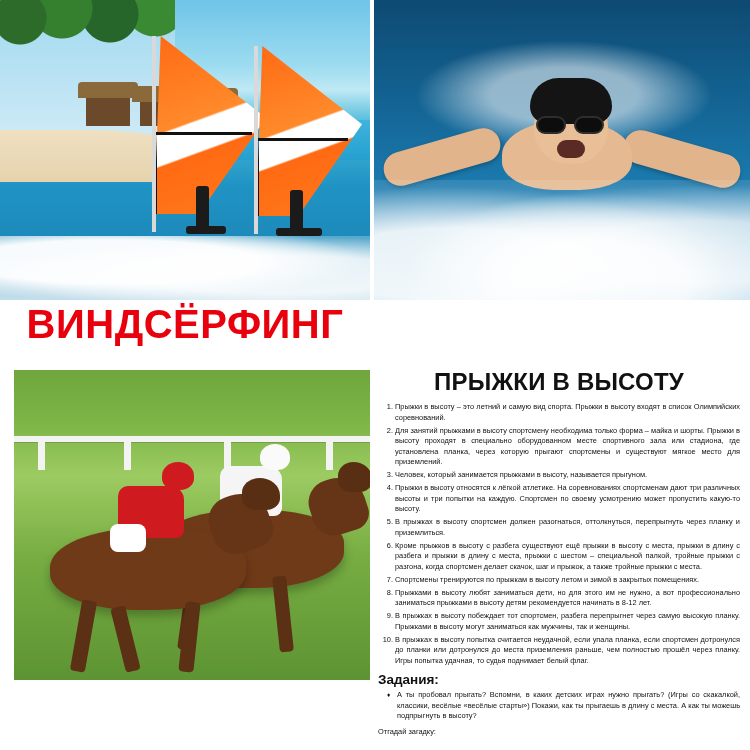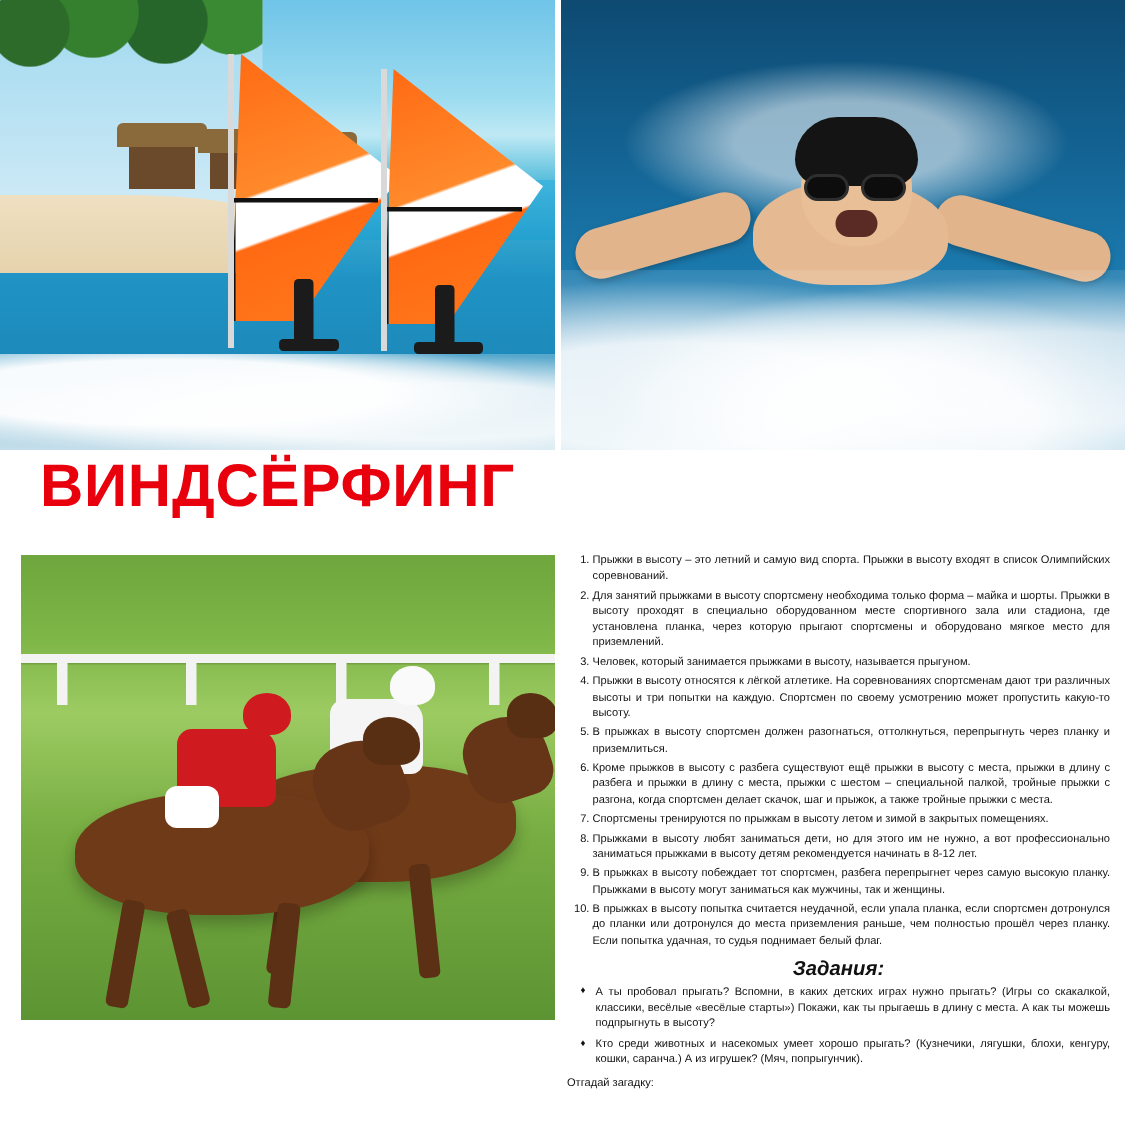--- a/index.html
+++ b/index.html
@@ -145,21 +145,21 @@
   #article h2 {
     margin:0 0 6px 0; text-align:center; font-size:24px; font-weight:bold;
     color:#111; letter-spacing:.2px;
   }
   ol.facts {
     margin:0; padding-left:17px; font-size:7.4px; line-height:1.42;
     text-align:justify;
   }
   ol.facts li { margin-bottom:2.5px; }
   h3.tasks {
-    margin:6px 0 3px 0; text-align:center; font-size:13.5px; font-weight:bold;font-style:italic;
+    margin:6px 0 3px 0; text-align:left; font-size:13.5px; font-weight:bold;
   }
   ul.tasks-list {
     margin:0; padding-left:11px; font-size:7.4px; line-height:1.42; text-align:justify;
     list-style:none;
   }
   ul.tasks-list li { position:relative; margin-bottom:3px; padding-left:8px; }
   ul.tasks-list li:before {
     content:"♦"; position:absolute; left:-2px; top:0; font-size:6.5px; color:#111;
   }
   .riddle { margin-top:4px; font-size:7.4px; line-height:1.5; }
@@ -233,39 +233,39 @@
     <div class="leg" style="left:104px; top:236px; width:15px; height:66px; transform:rotate(-14deg);"></div>
     <div class="leg" style="left:168px; top:232px; width:15px; height:70px; transform:rotate(6deg);"></div>
     <div class="jockey-red" style="left:104px; top:116px; width:66px; height:52px;"></div>
     <div class="helmet" style="left:148px; top:92px; width:32px; height:28px; background:#cf1b20;"></div>
     <div class="pants" style="left:96px; top:154px; width:36px; height:28px;"></div>
   </div>
 
   <div class="caption" id="cap-windsurf">ВИНДСЁРФИНГ</div>
 
   <div id="article">
+    <h2>ПРЫЖКИ В ВЫСОТУ</h2>
 
     <ol class="facts">
       <li>Прыжки в высоту – это летний и самую вид спорта. Прыжки в высоту входят в список Олимпийских соревнований.</li>
-      <li>Для занятий прыжками в высоту спортсмену необходима только форма – майка и шорты. Прыжки в высоту проходят в специально оборудованном месте спортивного зала или стадиона, где установлена планка, через которую прыгают спортсмены и оборудовано мягкое место для приземлений.</li>
+      <li>Для занятий прыжками в высоту спортсмену необходима только форма – майка и шорты. Прыжки в высоту проходят в специально оборудованном месте спортивного зала или стадиона, где установлена планка, через которую прыгают спортсмены и существуют мягкое место для приземлений.</li>
       <li>Человек, который занимается прыжками в высоту, называется прыгуном.</li>
       <li>Прыжки в высоту относятся к лёгкой атлетике. На соревнованиях спортсменам дают три различных высоты и три попытки на каждую. Спортсмен по своему усмотрению может пропустить какую-то высоту.</li>
       <li>В прыжках в высоту спортсмен должен разогнаться, оттолкнуться, перепрыгнуть через планку и приземлиться.</li>
       <li>Кроме прыжков в высоту с разбега существуют ещё прыжки в высоту с места, прыжки в длину с разбега и прыжки в длину с места, прыжки с шестом – специальной палкой, тройные прыжки с разгона, когда спортсмен делает скачок, шаг и прыжок, а также тройные прыжки с места.</li>
       <li>Спортсмены тренируются по прыжкам в высоту летом и зимой в закрытых помещениях.</li>
       <li>Прыжками в высоту любят заниматься дети, но для этого им не нужно, а вот профессионально заниматься прыжками в высоту детям рекомендуется начинать в 8-12 лет.</li>
       <li>В прыжках в высоту побеждает тот спортсмен, разбега перепрыгнет через самую высокую планку. Прыжками в высоту могут заниматься как мужчины, так и женщины.</li>
-      <li>В прыжках в высоту попытка считается неудачной, если упала планка, если спортсмен дотронулся до планки или дотронулся до места приземления раньше, чем полностью прошёл через планку. Если попытка удачная, то судья поднимает белый флаг.</li>
+      <li>В прыжках в высоту попытка считается неудачной, если упала планка, если спортсмен дотронулся до планки или дотронулся до места приземления раньше, чем полностью прошёл через планку. Игры попытка удачная, то судья поднимает белый флаг.</li>
     </ol>
 
     <h3 class="tasks">Задания:</h3>
 
     <ul class="tasks-list">
       <li>А ты пробовал прыгать? Вспомни, в каких детских играх нужно прыгать? (Игры со скакалкой, классики, весёлые «весёлые старты») Покажи, как ты прыгаешь в длину с места. А как ты можешь подпрыгнуть в высоту?</li>
-      <li>Кто среди животных и насекомых умеет хорошо прыгать? (Кузнечики, лягушки, блохи, кенгуру, кошки, саранча.) А из игрушек? (Мяч, попрыгунчик).</li>
     </ul>
 
     <div class="riddle">
       <div class="r-title">Отгадай загадку:</div>
 
     </div>
   </div>
 
 </div>
 

